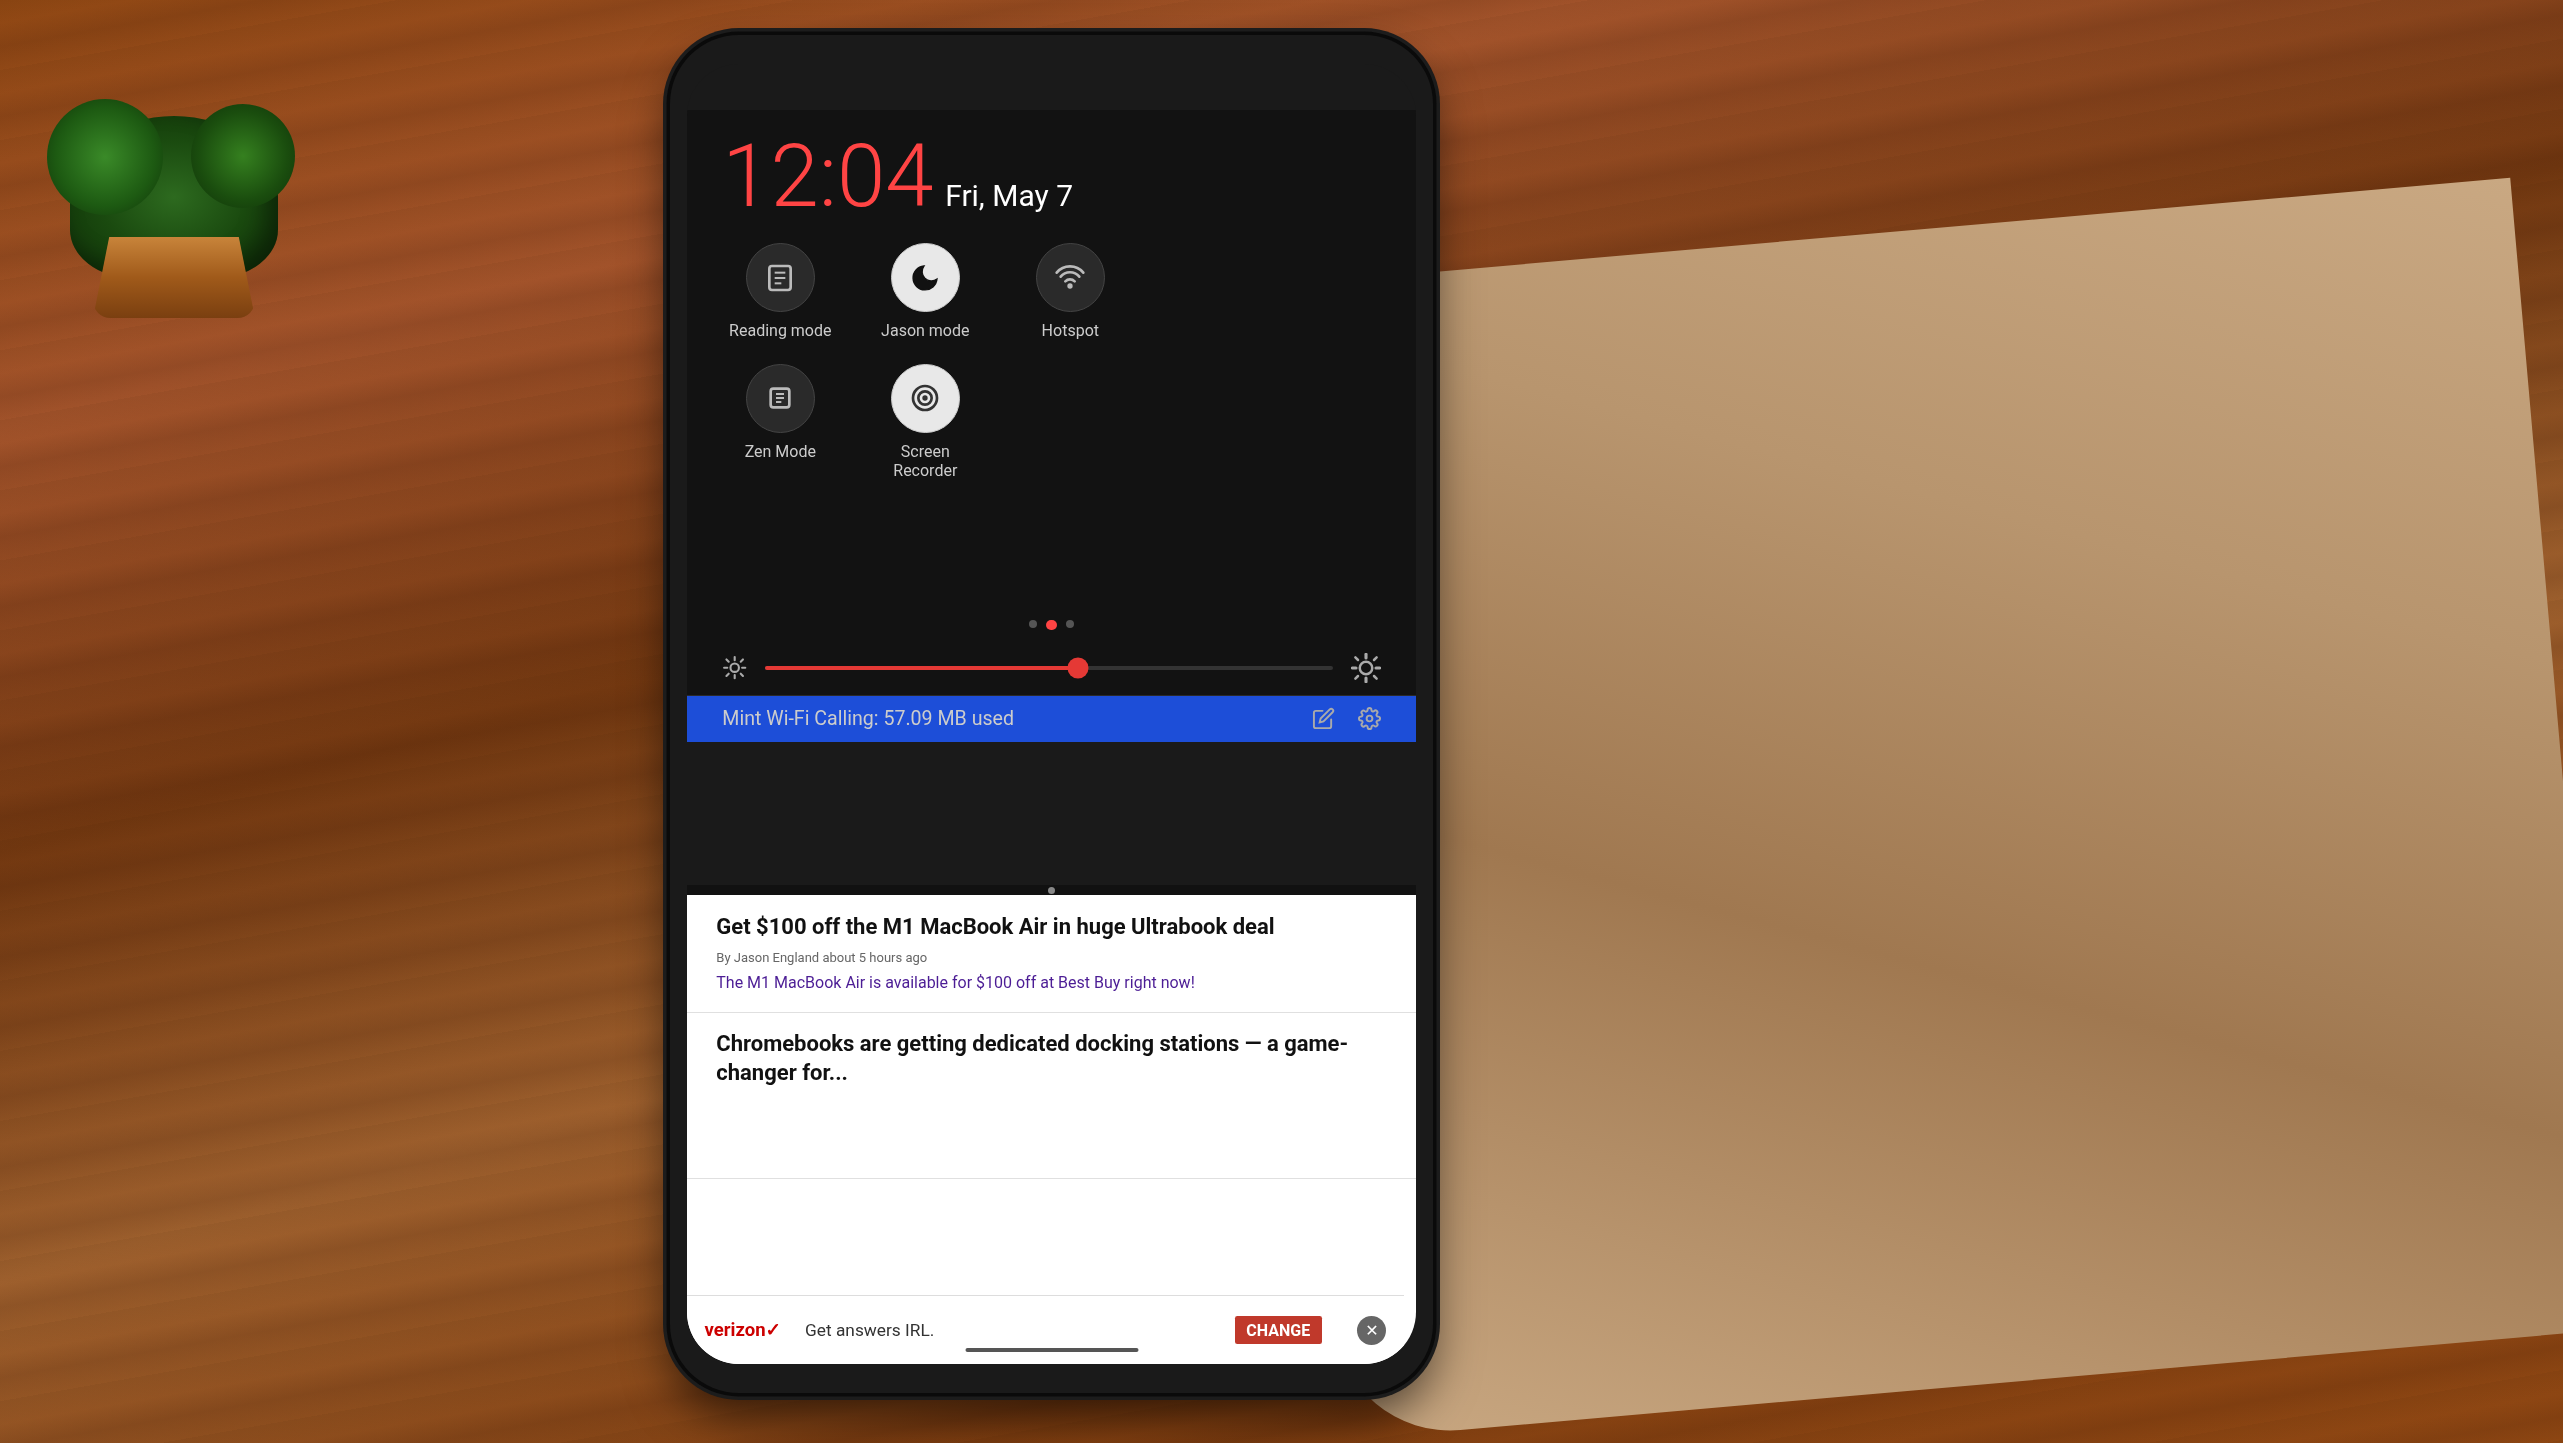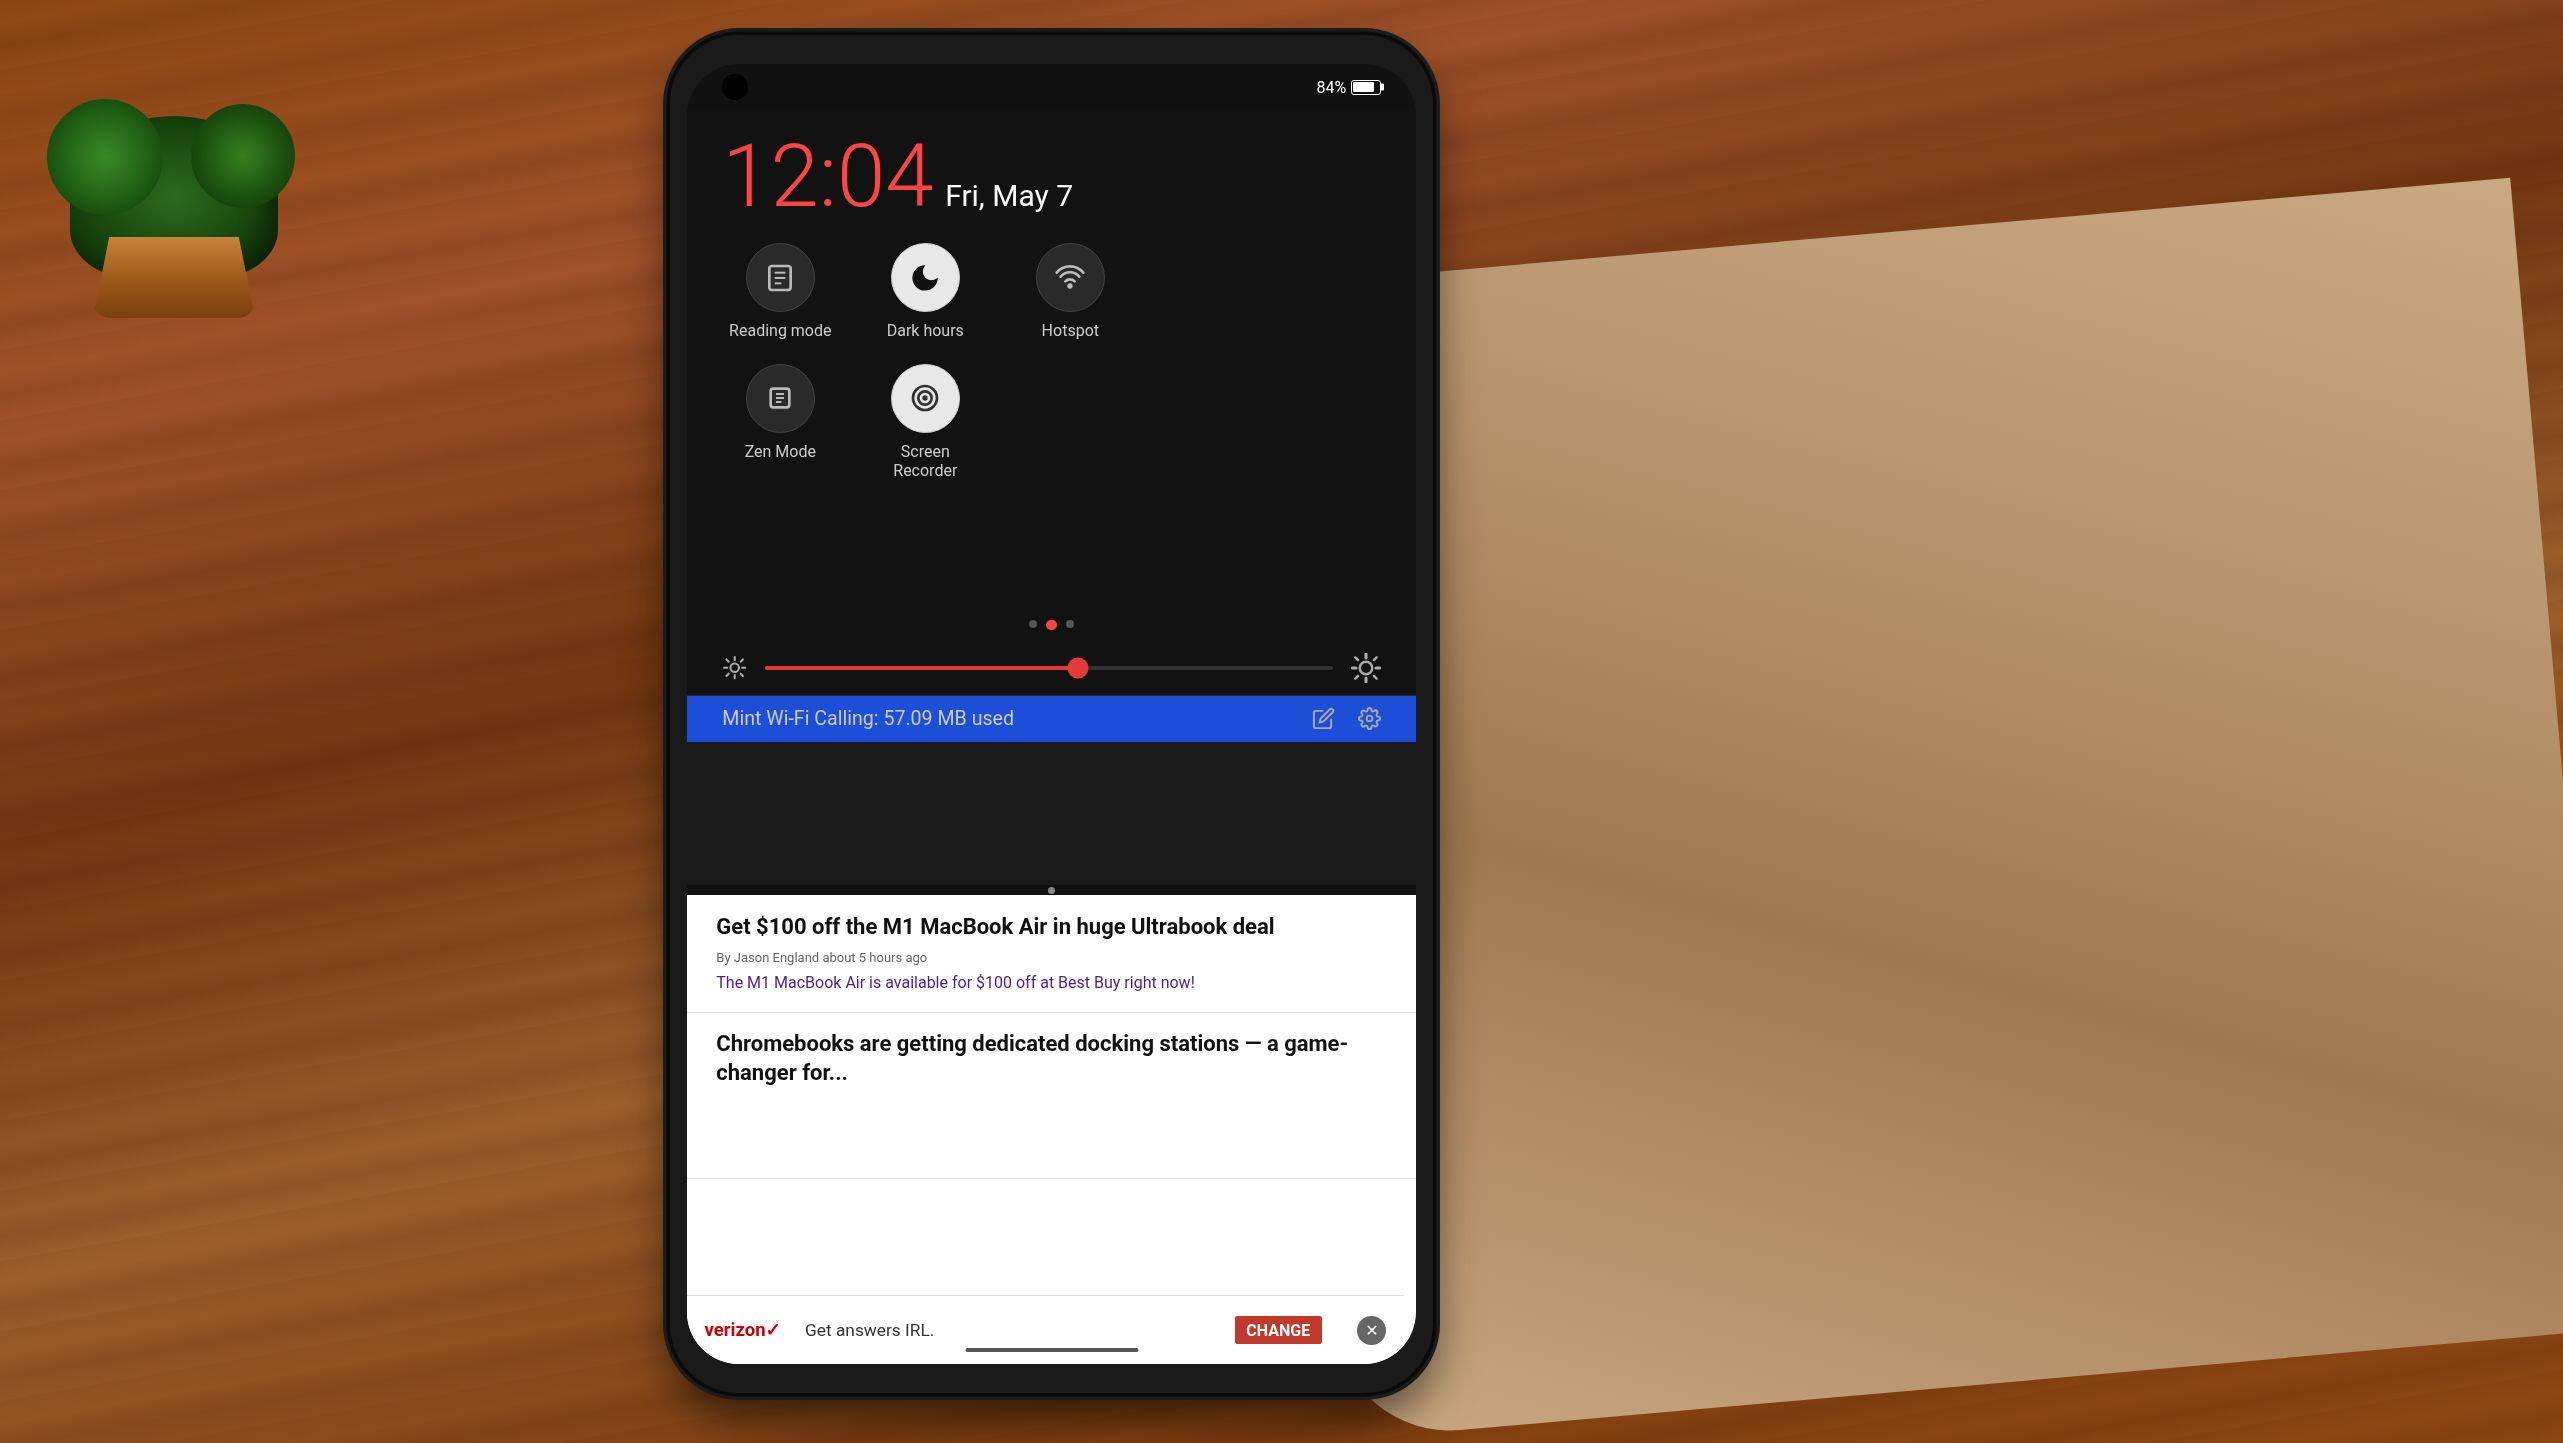--- a/index.html
+++ b/index.html
@@ -514,29 +514,20 @@
   </div>
 </div>
 
 <div class="hand-area"></div>
 
 <div class="phone-wrapper">
   <div class="phone-body"></div>
 
   <div class="phone-screen">
 
-    <div class="status-bar">
-      <div class="camera-hole"></div>
-      <div class="battery-indicator">
-        <span>84%</span>
-        <div class="battery-icon">
-          <div class="battery-fill"></div>
-        </div>
-      </div>
-    </div>
 
     <div class="notification-panel">
 
       <div class="clock-section">
         <div class="clock-time">12:04</div>
         <div class="clock-date">Fri, May 7</div>
       </div>
 
 
       <div class="quick-tiles">
@@ -552,21 +543,21 @@
           </div>
           <div class="tile-label">Reading mode</div>
         </div>
 
         <div class="tile">
           <div class="tile-circle active">
             <svg width="32" height="32" viewBox="0 0 24 24" fill="none">
               <path d="M21 12.79A9 9 0 1 1 11.21 3 7 7 0 0 0 21 12.79z" fill="#111" stroke="#111" stroke-width="1"></path>
             </svg>
           </div>
-          <div class="tile-label">Dark hours</div>
+          <div class="tile-label">Jason mode</div>
         </div>
 
         <div class="tile">
           <div class="tile-circle inactive">
             <svg width="32" height="32" viewBox="0 0 24 24" fill="none">
               <circle cx="12" cy="18" r="2" fill="#bbb"></circle>
               <path d="M8.5 14.5a5 5 0 0 1 7 0" stroke="#bbb" stroke-width="2" stroke-linecap="round"></path>
               <path d="M5 11a9 9 0 0 1 14 0" stroke="#bbb" stroke-width="2" stroke-linecap="round"></path>
               <path d="M2 8a13 13 0 0 1 20 0" stroke="#bbb" stroke-width="2" stroke-linecap="round"></path>
             </svg>

